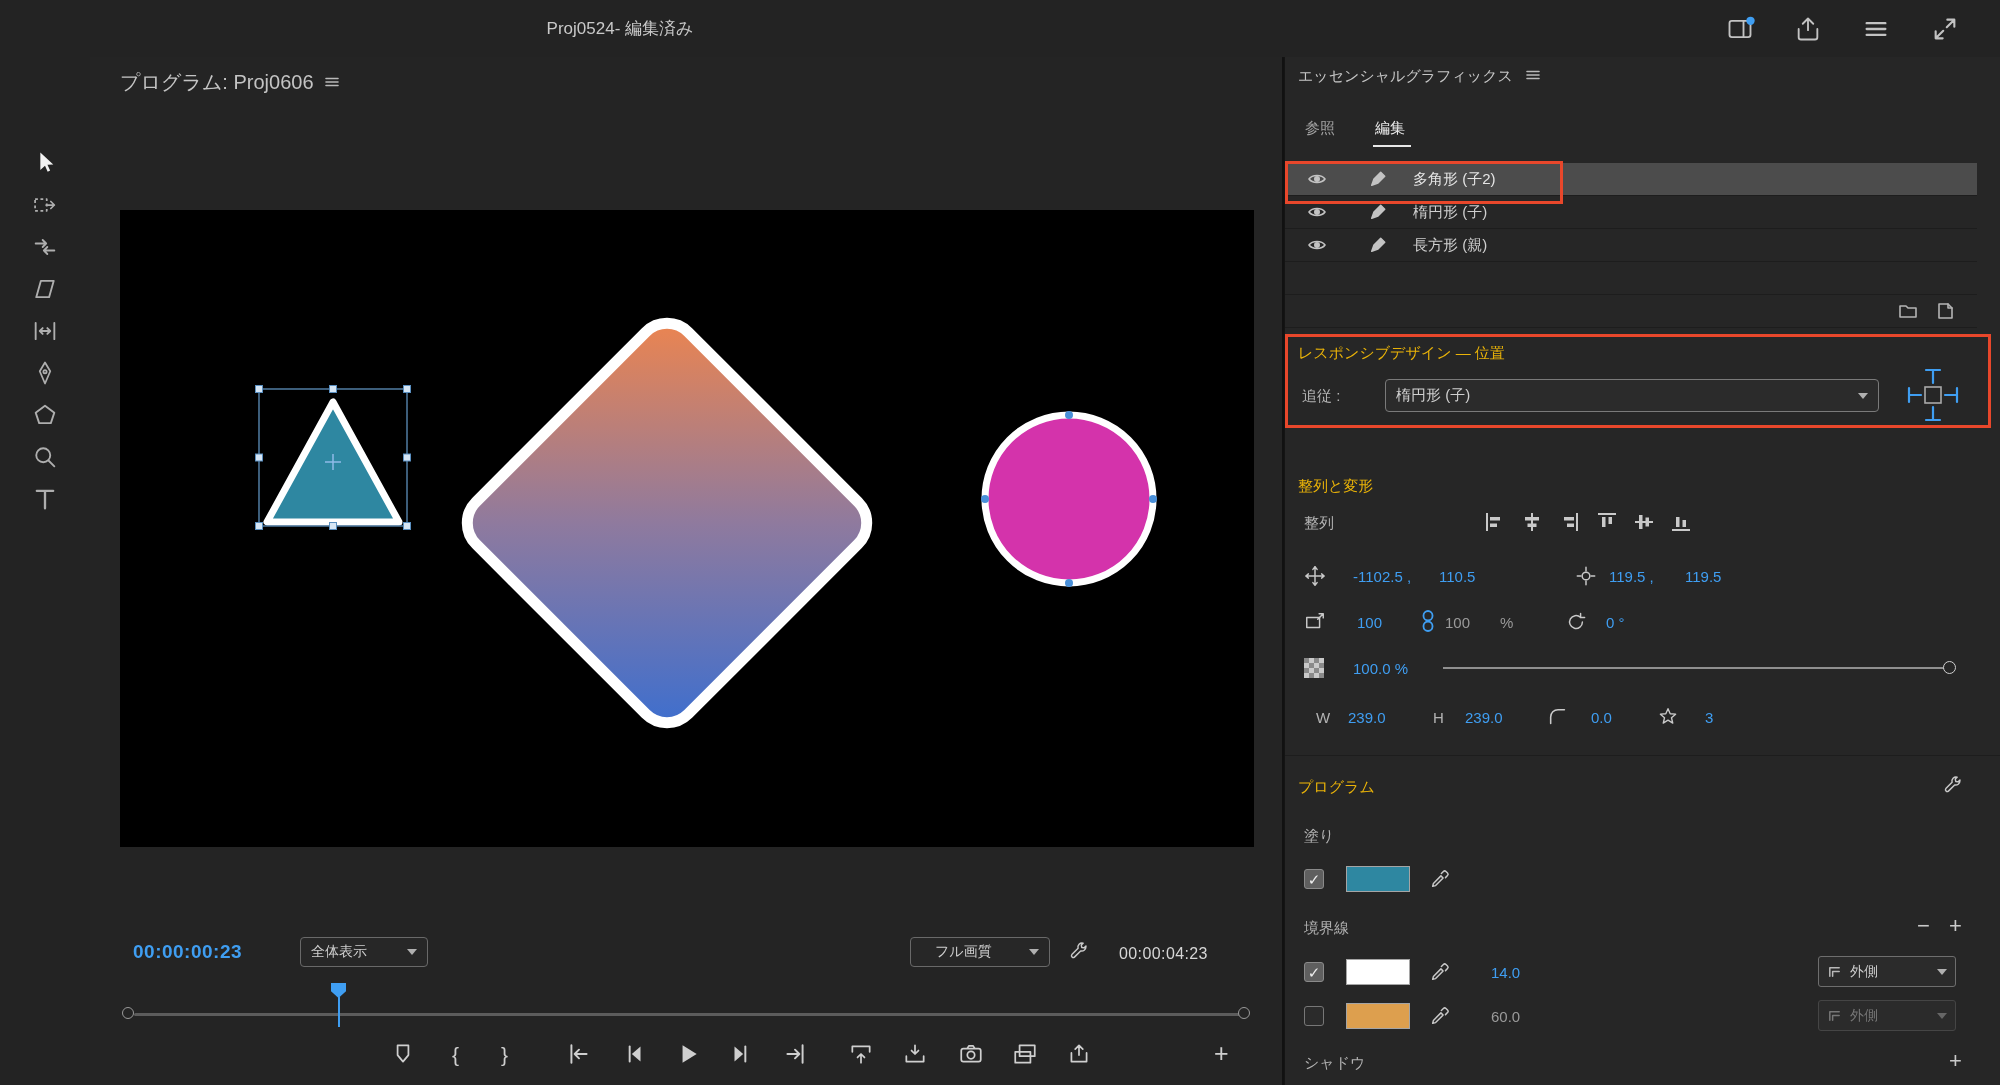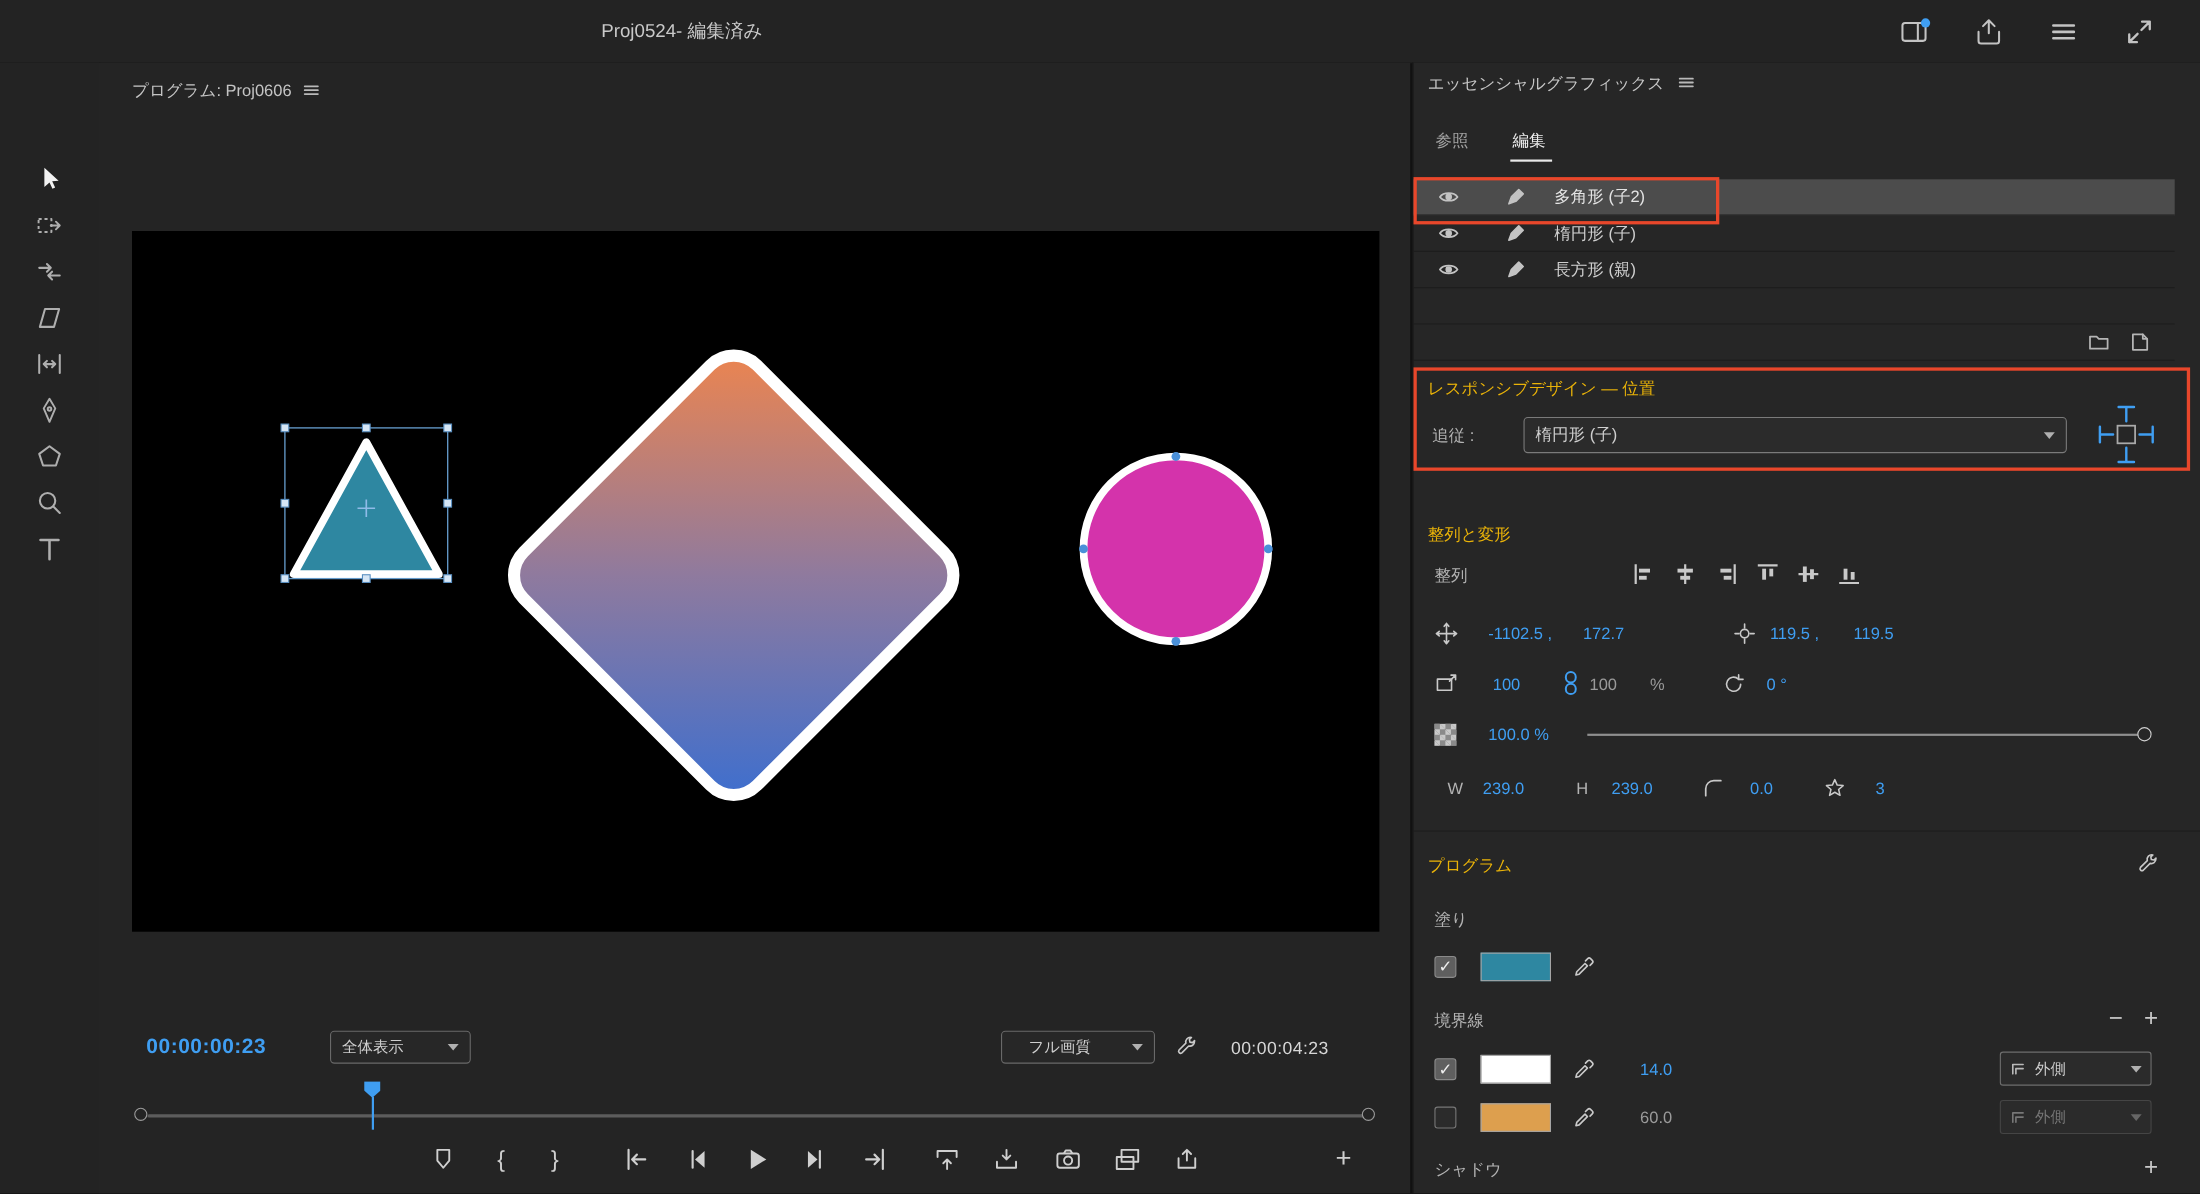--- a/index.html
+++ b/index.html
@@ -16,21 +16,21 @@
   .titlebar .title{position:absolute;left:0;top:0;width:1240px;height:57px;line-height:57px;text-align:center;font-size:17px;color:#c9c9c9;}
   .tb-ic{position:absolute;top:15px;width:28px;height:28px;color:#c3c3c3;}
 
   
   .tools{position:absolute;left:0;top:57px;width:90px;height:1028px;background:#232323;border-right:1px solid #161616;}
   .tool{position:absolute;left:31px;width:28px;height:28px;color:#aeaeae;cursor:pointer;}
   .tool.active{color:#f2f2f2;}
 
   
   .program{position:absolute;left:90px;top:57px;width:1192px;height:1028px;background:#242424;}
-  .panel-head{position:absolute;left:30px;top:10px;height:30px;display:flex;align-items:center;gap:10px;font-size:15px;color:#c4c4c4;}
+  .panel-head{position:absolute;left:30px;top:10px;height:30px;display:flex;align-items:center;gap:10px;font-size:20px;color:#c4c4c4;}
   .video{position:absolute;left:30px;top:153px;width:1134px;height:637px;background:#000;}
   .tc-cur{position:absolute;left:43px;top:884px;font-size:19px;letter-spacing:.5px;color:#3f9ef2;font-weight:bold;}
   .dd{box-sizing:border-box;border:1px solid #696969;border-radius:4px;background:#272727;display:flex;align-items:center;justify-content:space-between;padding:0 10px;font-size:14px;color:#cfcfcf;cursor:pointer;}
   .chev{width:0;height:0;border-left:5px solid transparent;border-right:5px solid transparent;border-top:6px solid #b0b0b0;}
   .tc-out{position:absolute;left:1029px;top:888px;font-size:16px;color:#d6d6d6;letter-spacing:.4px;}
   .scrub-track{position:absolute;left:44px;top:956px;width:1112px;height:3px;background:#5c5c5c;border-radius:2px;}
   .scrub-handle{position:absolute;top:950px;width:12px;height:12px;border:1.5px solid #9a9a9a;border-radius:50%;background:#242424;box-sizing:border-box;}
   .playhead-head{position:absolute;left:241px;top:926px;width:15px;height:15px;background:#3f9ef2;clip-path:polygon(0 0,100% 0,100% 55%,50% 100%,0 55%);}
   .playhead-line{position:absolute;left:248px;top:940px;width:2px;height:30px;background:#3f9ef2;}
   .tr-ic{position:absolute;top:984px;width:26px;height:26px;color:#cfcfcf;cursor:pointer;}
@@ -444,21 +444,21 @@
           </g>
         </svg>
     </span>
 
     <span class="abs sm-ic" style="left:19px;top:508px;">
       <svg width="22" height="22" viewBox="0 0 24 24" fill="none" stroke="currentColor" stroke-width="1.6" stroke-linecap="round" stroke-linejoin="round">
         <path d="M12 2v20M2 12h20M12 2l-2.3 2.8M12 2l2.3 2.8M12 22l-2.3-2.8M12 22l2.3-2.8M2 12l2.8-2.3M2 12l2.8 2.3M22 12l-2.8-2.3M22 12l-2.8 2.3"></path>
       </svg>
     </span>
     <span class="abs val" style="left:68px;top:511px;">-1102.5 ,</span>
-    <span class="abs val" style="left:154px;top:511px;">172.7</span>
+    <span class="abs val" style="left:154px;top:511px;">110.5</span>
     <span class="abs sm-ic" style="left:290px;top:508px;">
       <svg width="22" height="22" viewBox="0 0 24 24" fill="none" stroke="currentColor" stroke-width="1.6" stroke-linecap="round">
           <circle cx="12" cy="12" r="4.2"></circle>
           <path d="M12 2.5V6.5M12 17.5v4M2.5 12h4M17.5 12h4"></path>
         </svg>
     </span>
     <span class="abs val" style="left:324px;top:511px;">119.5 ,</span>
     <span class="abs val" style="left:400px;top:511px;">119.5</span>
 
     <span class="abs sm-ic" style="left:19px;top:554px;">

